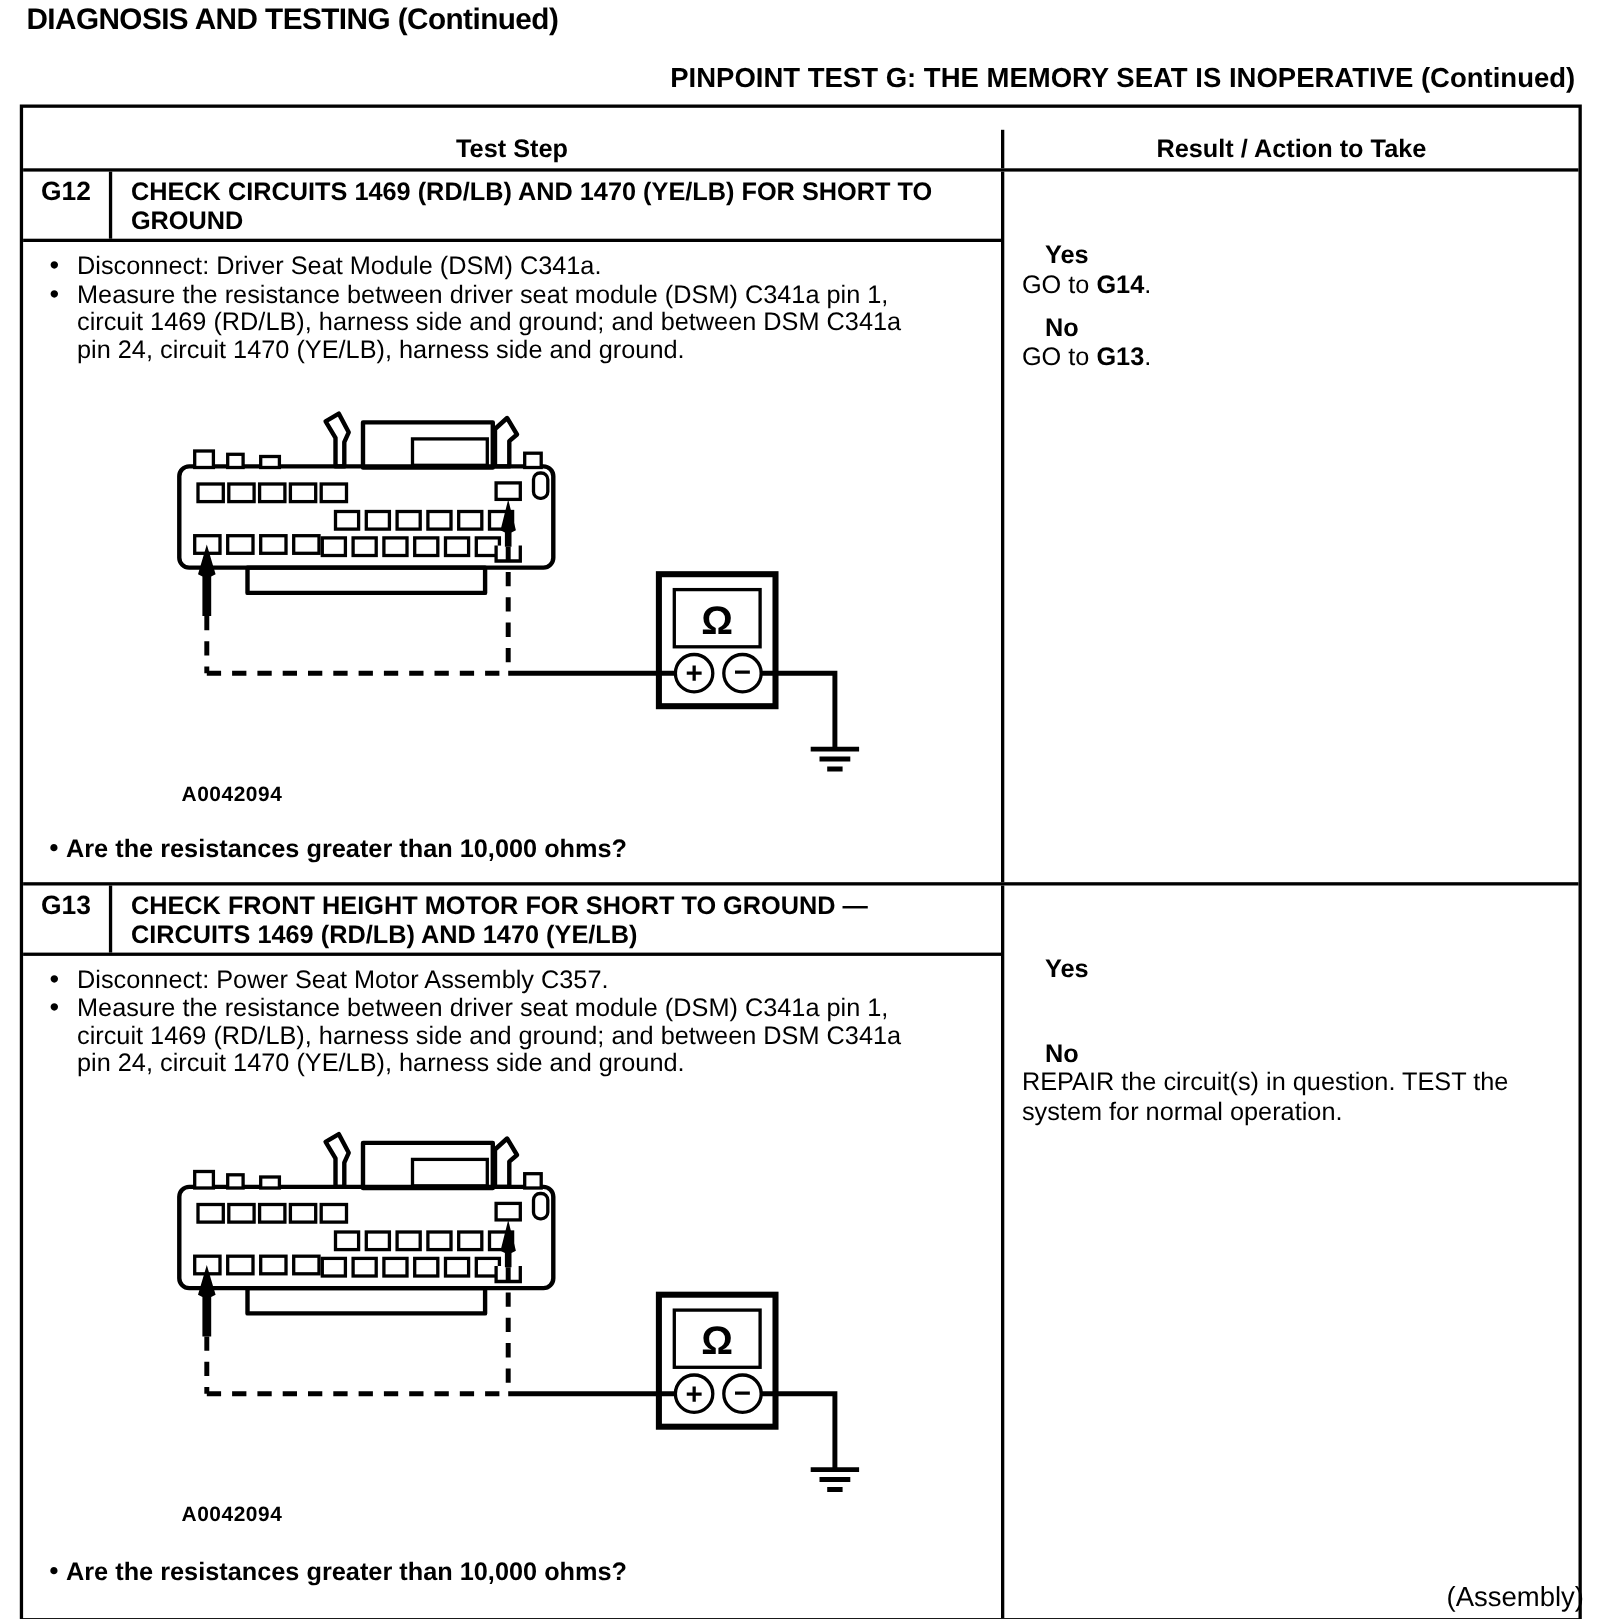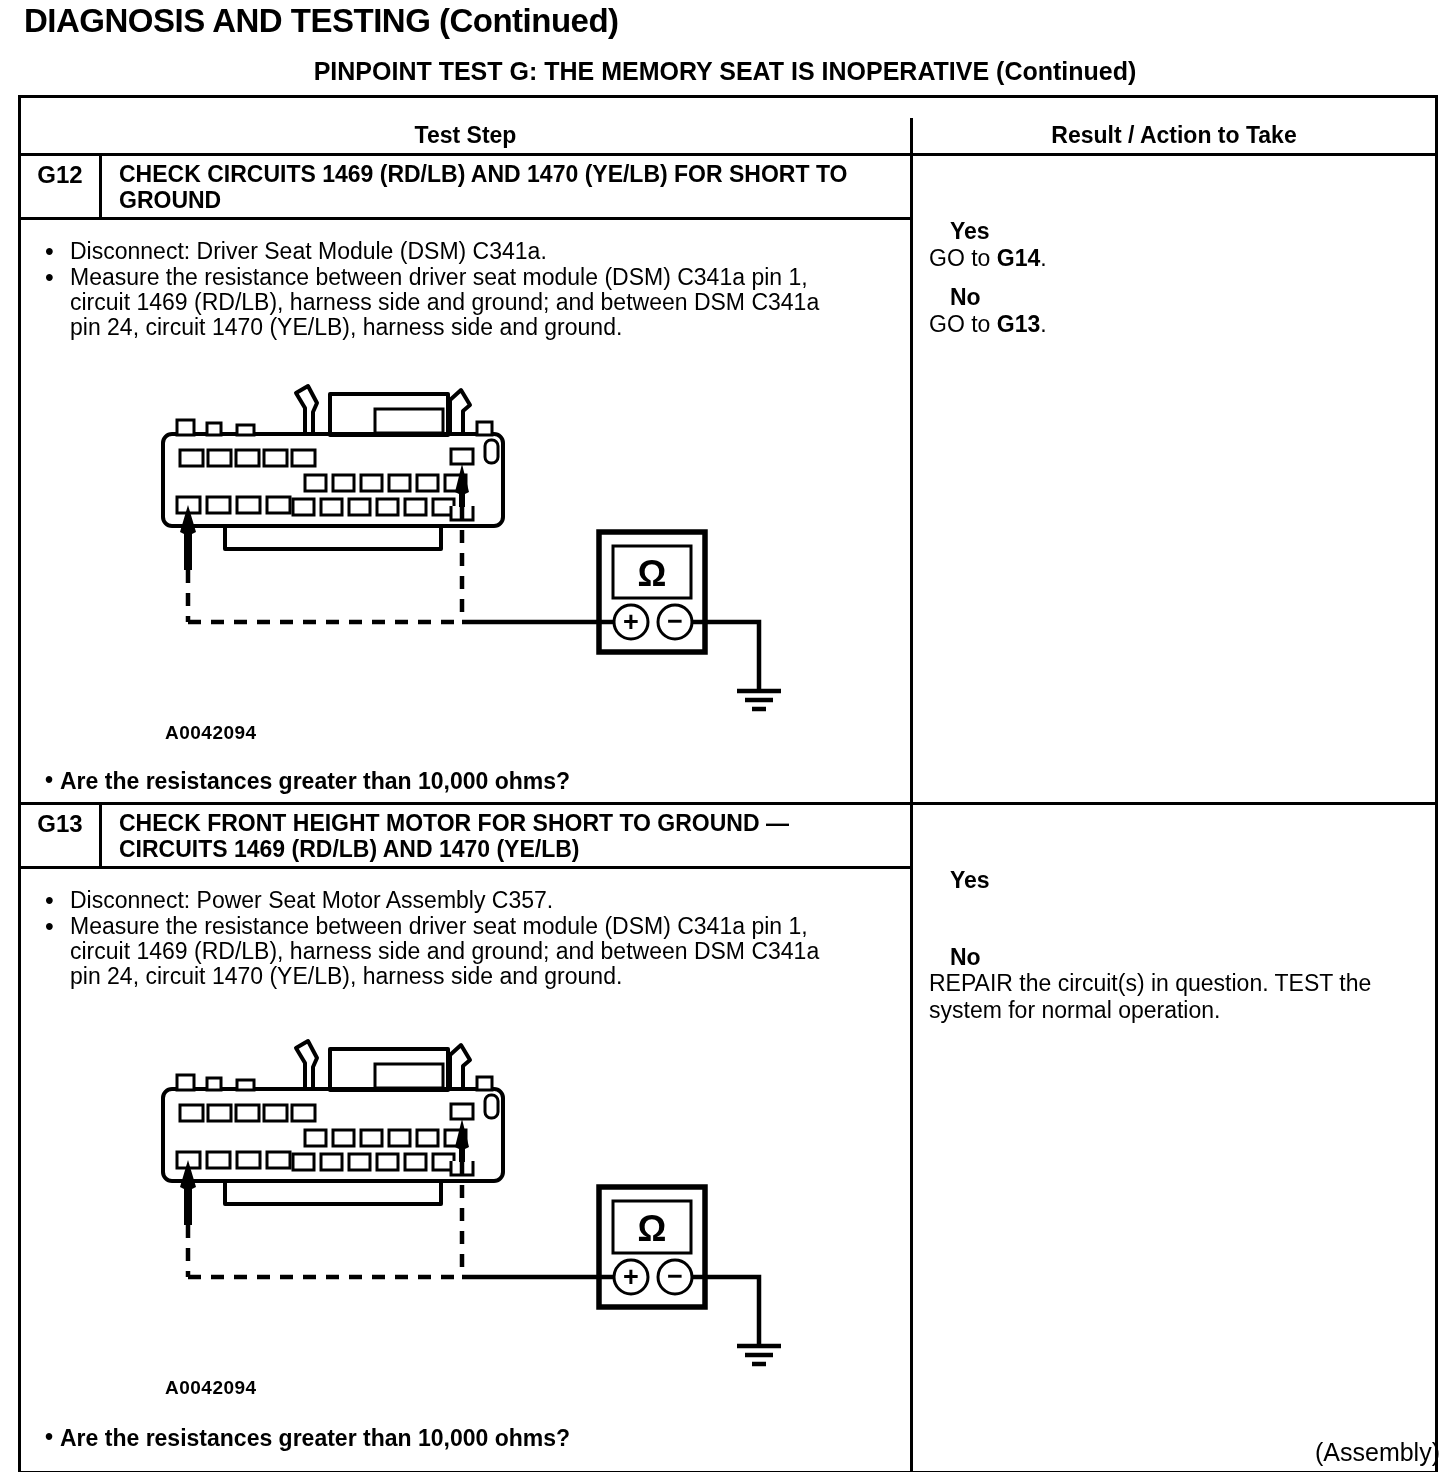--- a/index.html
+++ b/index.html
@@ -1,35 +1,35 @@
 <!DOCTYPE html>
 <html><head>
 <meta charset="utf-8">
 <style>
   html,body{margin:0;padding:0;background:#fff;}
   .page{position:relative;width:1456px;height:1472px;background:#ffffff;color:#000;
         font-family:"Liberation Sans",sans-serif;overflow:hidden;}
-  .main-title{position:absolute;left:24px;top:2px;font-size:33px;font-weight:700;letter-spacing:-0.5px;}
-  .subtitle{position:absolute;left:18px;top:57px;width:1414px;text-align:center;font-size:25px;font-weight:700;}
+  .main-title{position:absolute;left:24px;top:2px;font-size:27px;font-weight:700;letter-spacing:-0.5px;}
+  .subtitle{position:absolute;left:18px;top:57px;width:1414px;text-align:right;font-size:25px;font-weight:700;}
   .pptable{position:absolute;left:18px;top:95px;width:1414px;border:3px solid #000;background:#fff;}
   .hdr{display:flex;border-bottom:3px solid #000;height:35px;font-size:23px;font-weight:700;margin-top:20px;}
   .hdr-left{width:889px;border-right:3px solid #000;display:flex;align-items:center;justify-content:center;}
   .hdr-right{flex:1;display:flex;align-items:center;justify-content:center;}
   .step{display:flex;}
   .step + .step{border-top:3px solid #000;}
   .step-left{width:889px;border-right:3px solid #000;}
   .step-right{flex:1;padding:62px 18px 0 16px;font-size:23px;line-height:1.16;}
   .title-row{display:flex;border-bottom:3px solid #000;min-height:54px;}
   .num-cell{width:78px;border-right:3px solid #000;display:flex;justify-content:center;
             padding-top:5px;font-size:24px;font-weight:700;}
   .title-cell{flex:1;padding:5px 12px 4px 17px;font-size:23px;font-weight:700;line-height:1.13;max-width:800px;}
   .step-body{position:relative;overflow:hidden;}
   .body-g12{height:582px;}
   .body-g13{height:602px;}
-  ul.instructions{list-style:none;margin:19px 0 0 0;padding:0;}
+  ul.instructions{list-style:none;margin:9px 0 0 0;padding:0;}
   ul.instructions li{position:relative;padding-left:49px;padding-right:60px;font-size:23px;
                      line-height:1.09;margin-bottom:1px;max-width:870px;}
   ul.instructions li::before{content:"\2022";position:absolute;left:24px;top:-1px;font-size:25px;}
   .diagram{display:block;margin:40px 0 0 126px;}
   .body-g13 .diagram{margin-top:46px;}
   .figure-label{margin:2px 0 0 144px;font-size:19px;font-weight:700;letter-spacing:0.5px;}
   .question-row{position:relative;margin-top:24px;padding-left:39px;font-size:23px;font-weight:700;}
   .body-g13 .question-row{margin-top:26px;}
   .question-row::before{content:"\2022";position:absolute;left:24px;top:-1px;font-weight:700;}
   .answer{font-weight:700;margin-left:21px;}

